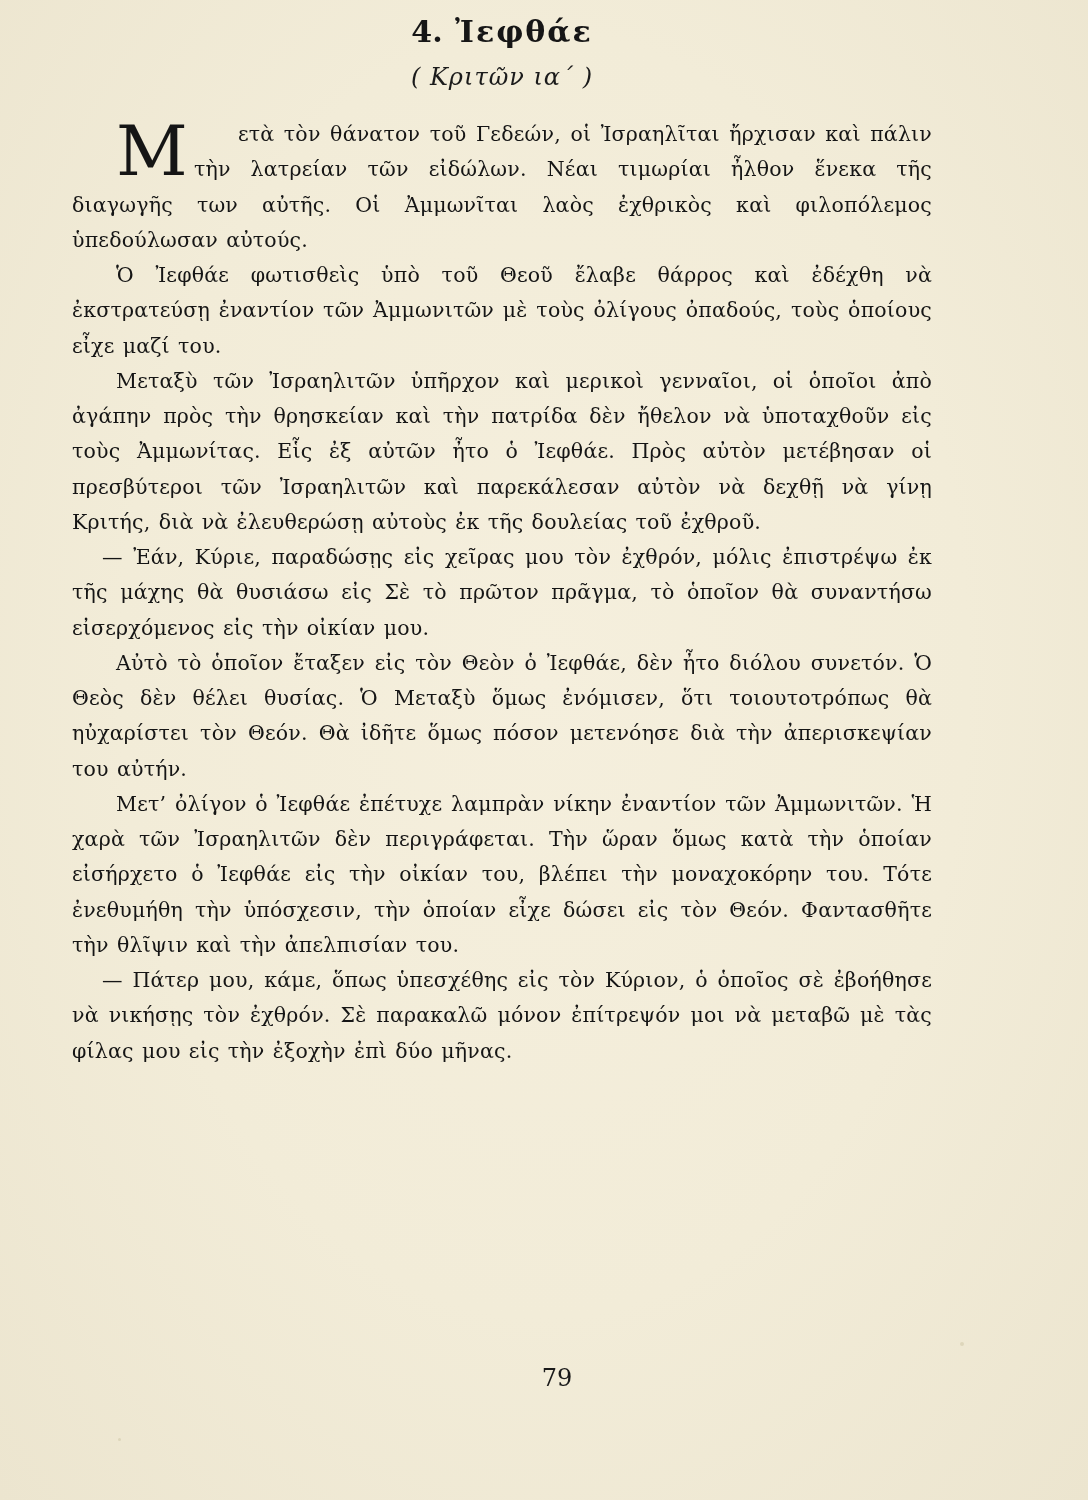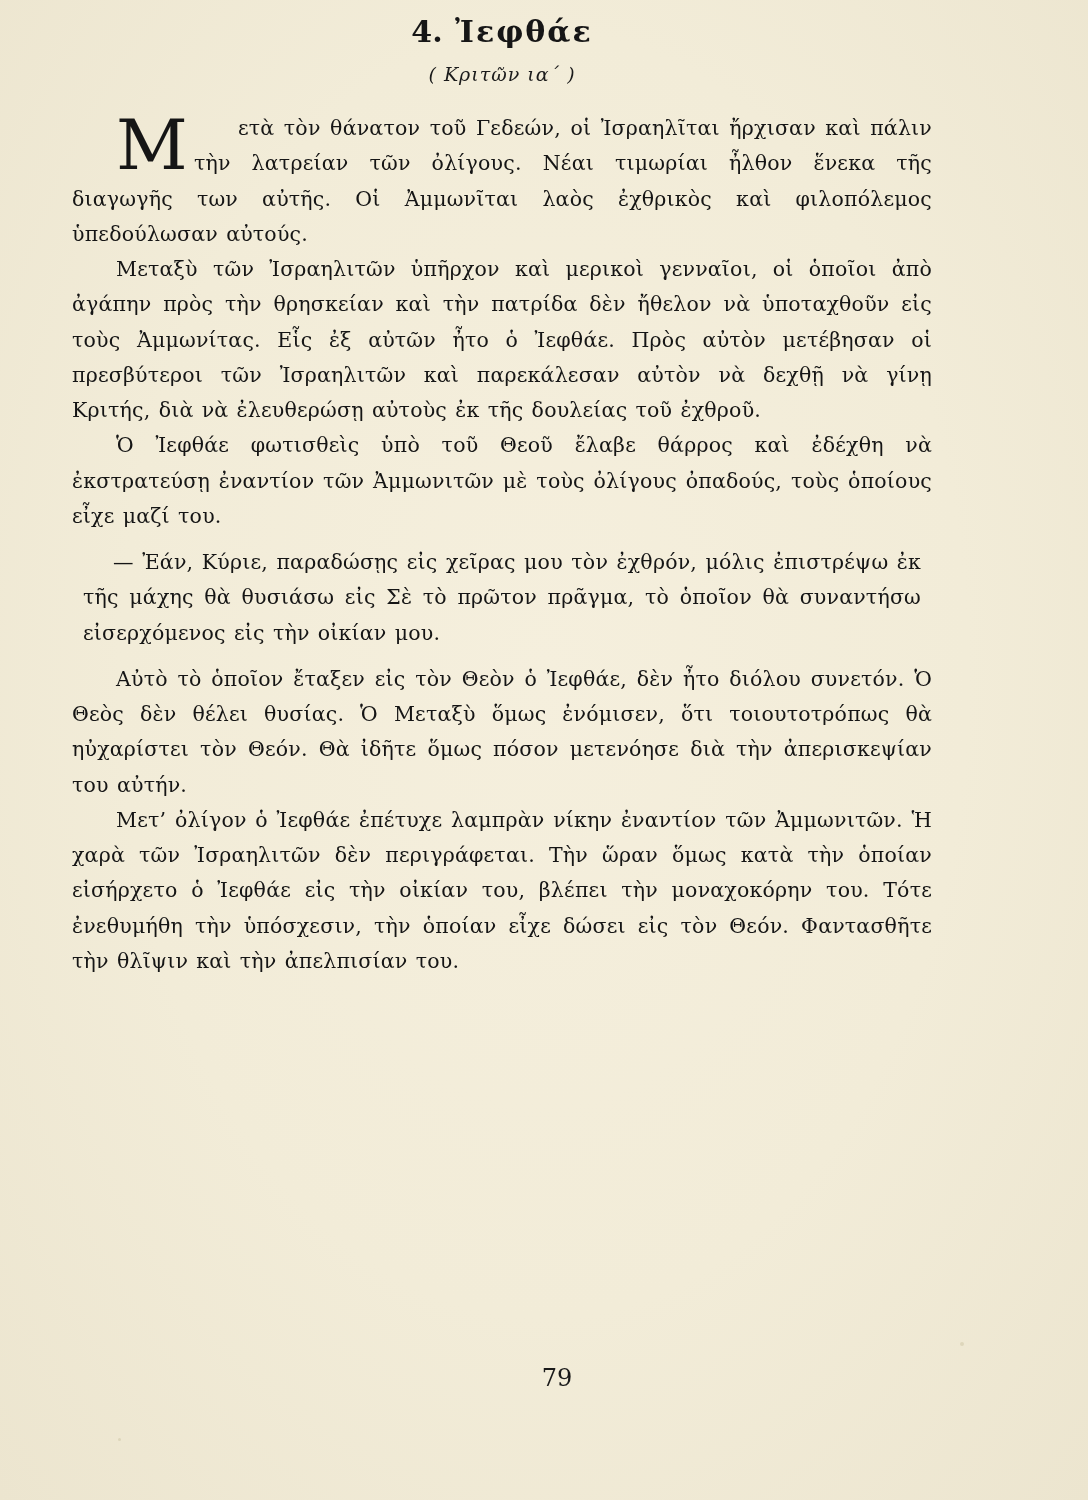--- a/index.html
+++ b/index.html
@@ -36,40 +36,40 @@
     letter-spacing: 2px;
     margin: 0 0 4px 0;
     color: #161616;
   }
   .chapter-title .num {
     letter-spacing: 0px;
   }
   .subtitle {
     text-align: center;
     font-style: italic;
-    font-size: 19px;
+    font-size: 24px;
     letter-spacing: 1px;
     margin: 14px 0 26px 0;
     color: #1b1b1b;
   }
   .body-text {
     font-size: 20.5px;
     line-height: 1.72;
     text-align: justify;
     text-justify: inter-word;
     letter-spacing: 0.2px;
     color: #151515;
     word-spacing: 1.5px;
   }
   p.para {
     margin: 0;
     text-indent: 44px;
   }
   p.dialogue {
-    margin: 11px;
+    margin: 0;
     text-indent: 30px;
   }
   .dropcap-para {
     text-indent: 0;
     position: relative;
     min-height: 78px;
   }
   .dropcap {
     float: left;
     font-size: 70px;
@@ -107,33 +107,34 @@
 
     <h1 class="chapter-title">
       <span class="num">4.</span>
       <span>Ἰεφθάε</span>
     </h1>
 
     <div class="subtitle">( Κριτῶν ια΄ )</div>
 
     <div class="body-text">
 
-      <p class="para dropcap-para"><span class="dropcap">Μ</span><span>ετὰ τὸν θάνατον τοῦ Γεδεών, οἱ Ἰσραηλῖται ἤρχισαν καὶ πάλιν τὴν λατρείαν τῶν ὀλίγους. Νέαι τιμωρίαι ἦλθον ἕνεκα τῆς διαγωγῆς των αὐτῆς. Οἱ Ἀμμωνῖται λαὸς ἐχθρικὸς καὶ φιλοπόλεμος ὑπεδούλωσαν αὐτούς.</span></p>
+      <p class="para dropcap-para"><span class="dropcap">Μ</span><span>ετὰ τὸν θάνατον τοῦ Γεδεών, οἱ Ἰσραηλῖται ἤρχισαν καὶ πάλιν τὴν λατρείαν τῶν εἰδώλων. Νέαι τιμωρίαι ἦλθον ἕνεκα τῆς διαγωγῆς των αὐτῆς. Οἱ Ἀμμωνῖται λαὸς ἐχθρικὸς καὶ φιλοπόλεμος ὑπεδούλωσαν αὐτούς.</span></p>
+
+      <p class="para">Ὁ Ἰεφθάε φωτισθεὶς ὑπὸ τοῦ Θεοῦ ἔλαβε θάρρος καὶ ἐδέχθη νὰ ἐκστρατεύσῃ ἐναντίον τῶν Ἀμμωνιτῶν μὲ τοὺς ὀλίγους ὀπαδούς, τοὺς ὁποίους εἶχε μαζί του.</p>
 
       <p class="para">Μεταξὺ τῶν Ἰσραηλιτῶν ὑπῆρχον καὶ μερικοὶ γενναῖοι, οἱ ὁποῖοι ἀπὸ ἀγάπην πρὸς τὴν θρησκείαν καὶ τὴν πατρίδα δὲν ἤθελον νὰ ὑποταχθοῦν εἰς τοὺς Ἀμμωνίτας. Εἷς ἐξ αὐτῶν ἦτο ὁ Ἰεφθάε. Πρὸς αὐτὸν μετέβησαν οἱ πρεσβύτεροι τῶν Ἰσραηλιτῶν καὶ παρεκάλεσαν αὐτὸν νὰ δεχθῇ νὰ γίνῃ Κριτής, διὰ νὰ ἐλευθερώσῃ αὐτοὺς ἐκ τῆς δουλείας τοῦ ἐχθροῦ.</p>
-
-      <p class="para">Ὁ Ἰεφθάε φωτισθεὶς ὑπὸ τοῦ Θεοῦ ἔλαβε θάρρος καὶ ἐδέχθη νὰ ἐκστρατεύσῃ ἐναντίον τῶν Ἀμμωνιτῶν μὲ τοὺς ὀλίγους ὀπαδούς, τοὺς ὁποίους εἶχε μαζί του.</p>
 
 
       <p class="dialogue">— Ἐάν, Κύριε, παραδώσῃς εἰς χεῖρας μου τὸν ἐχθρόν, μόλις ἐπιστρέψω ἐκ τῆς μάχης θὰ θυσιάσω εἰς Σὲ τὸ πρῶτον πρᾶγμα, τὸ ὁποῖον θὰ συναντήσω εἰσερχόμενος εἰς τὴν οἰκίαν μου.</p>
 
       <p class="para">Αὐτὸ τὸ ὁποῖον ἔταξεν εἰς τὸν Θεὸν ὁ Ἰεφθάε, δὲν ἦτο διόλου συνετόν. Ὁ Θεὸς δὲν θέλει θυσίας. Ὁ Μεταξὺ ὅμως ἐνόμισεν, ὅτι τοιουτοτρόπως θὰ ηὐχαρίστει τὸν Θεόν. Θὰ ἰδῆτε ὅμως πόσον μετενόησε διὰ τὴν ἀπερισκεψίαν του αὐτήν.</p>
 
       <p class="para">Μετ’ ὀλίγον ὁ Ἰεφθάε ἐπέτυχε λαμπρὰν νίκην ἐναντίον τῶν Ἀμμωνιτῶν. Ἡ χαρὰ τῶν Ἰσραηλιτῶν δὲν περιγράφεται. Τὴν ὥραν ὅμως κατὰ τὴν ὁποίαν εἰσήρχετο ὁ Ἰεφθάε εἰς τὴν οἰκίαν του, βλέπει τὴν μοναχοκόρην του. Τότε ἐνεθυμήθη τὴν ὑπόσχεσιν, τὴν ὁποίαν εἶχε δώσει εἰς τὸν Θεόν. Φαντασθῆτε τὴν θλῖψιν καὶ τὴν ἀπελπισίαν του.</p>
 
 
+      <p class="dialogue">— Πάτερ μου, κάμε, ὅπως ὑπεσχέθης εἰς τὸν Κύριον, ὁ ὁποῖος σὲ ἐβοήθησε νὰ νικήσῃς τὸν ἐχθρόν. Σὲ παρακαλῶ μόνον ἐπίτρεψόν μοι νὰ μεταβῶ μὲ τὰς φίλας μου εἰς τὴν ἐξοχὴν ἐπὶ δύο μῆνας.</p>
 
     </div>
   </div>
 
   <div class="page-number">79</div>
 
 </div>
 
 </body></html>

